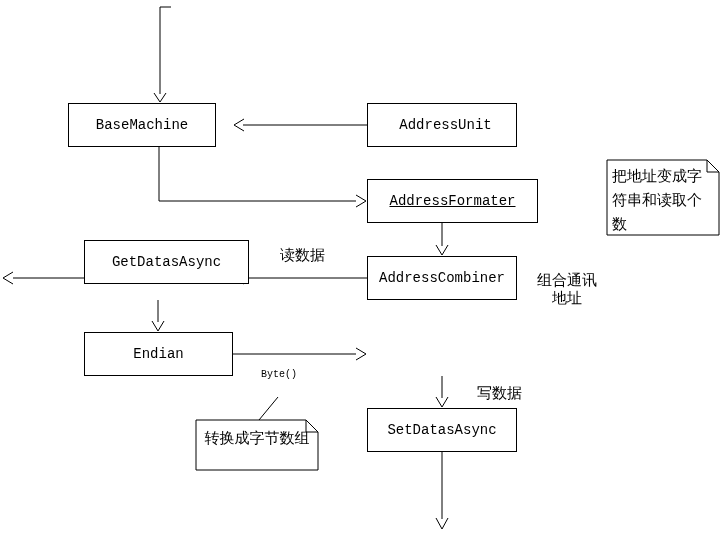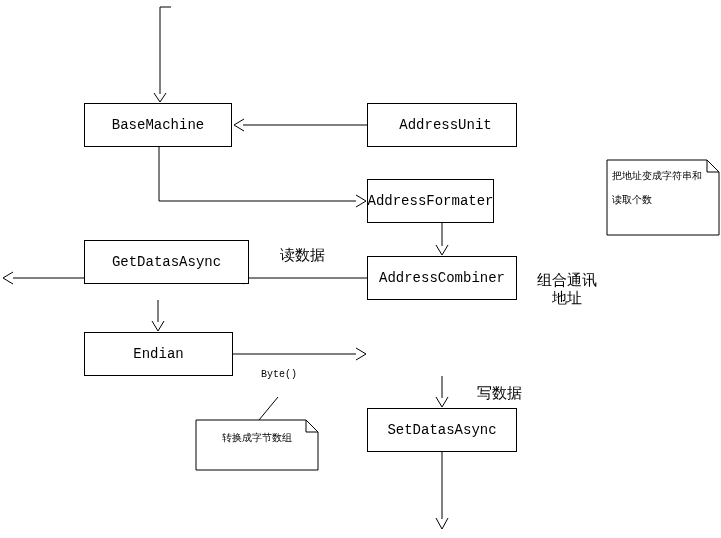--- a/index.html
+++ b/index.html
@@ -44,21 +44,21 @@
     font-size: 15px;
     line-height: 18px;
   }
   .edge-label.mono {
     font-family: "Liberation Mono", "DejaVu Sans Mono", monospace;
     font-size: 10px;
   }
   .edge-label.center { text-align: center; }
   .note-text {
     position: absolute;
-    font-size: 10px;
+    font-size: 15px;
     word-break: break-all;
   }
 </style>
 </head>
 <body>
 
 <div class="canvas">
 
   <svg class="connectors" width="721" height="538" viewBox="0 0 721 538">
 
@@ -120,29 +120,29 @@
       <polygon class="note-shape" points="607,160 707,160 719,172 719,235 607,235"></polygon>
       <polyline points="707,160 707,172 719,172"></polyline>
     </g>
 
     <g>
       <polygon class="note-shape" points="196,420 306,420 318,432 318,470 196,470"></polygon>
       <polyline points="306,420 306,432 318,432"></polyline>
     </g>
   </svg>
 
-  <div class="node" style="left:84px; top:103px; width:148px; height:44px;">
+  <div class="node" style="left:68px; top:103px; width:148px; height:44px;">
     <span>BaseMachine</span>
   </div>
 
   <div class="node" style="left:367px; top:103px; width:150px; height:44px;padding-left:7px;">
     <span>AddressUnit</span>
   </div>
 
-  <div class="node" style="left:367px; top:179px; width:127px; height:44px;">
+  <div class="node" style="left:367px; top:179px; width:171px; height:44px;text-decoration:underline;">
     <span>AddressFormater</span>
   </div>
 
   <div class="node" style="left:84px; top:240px; width:165px; height:44px;">
     <span>GetDatasAsync</span>
   </div>
 
   <div class="node" style="left:367px; top:256px; width:150px; height:44px;">
     <span>AddressCombiner</span>
   </div>

